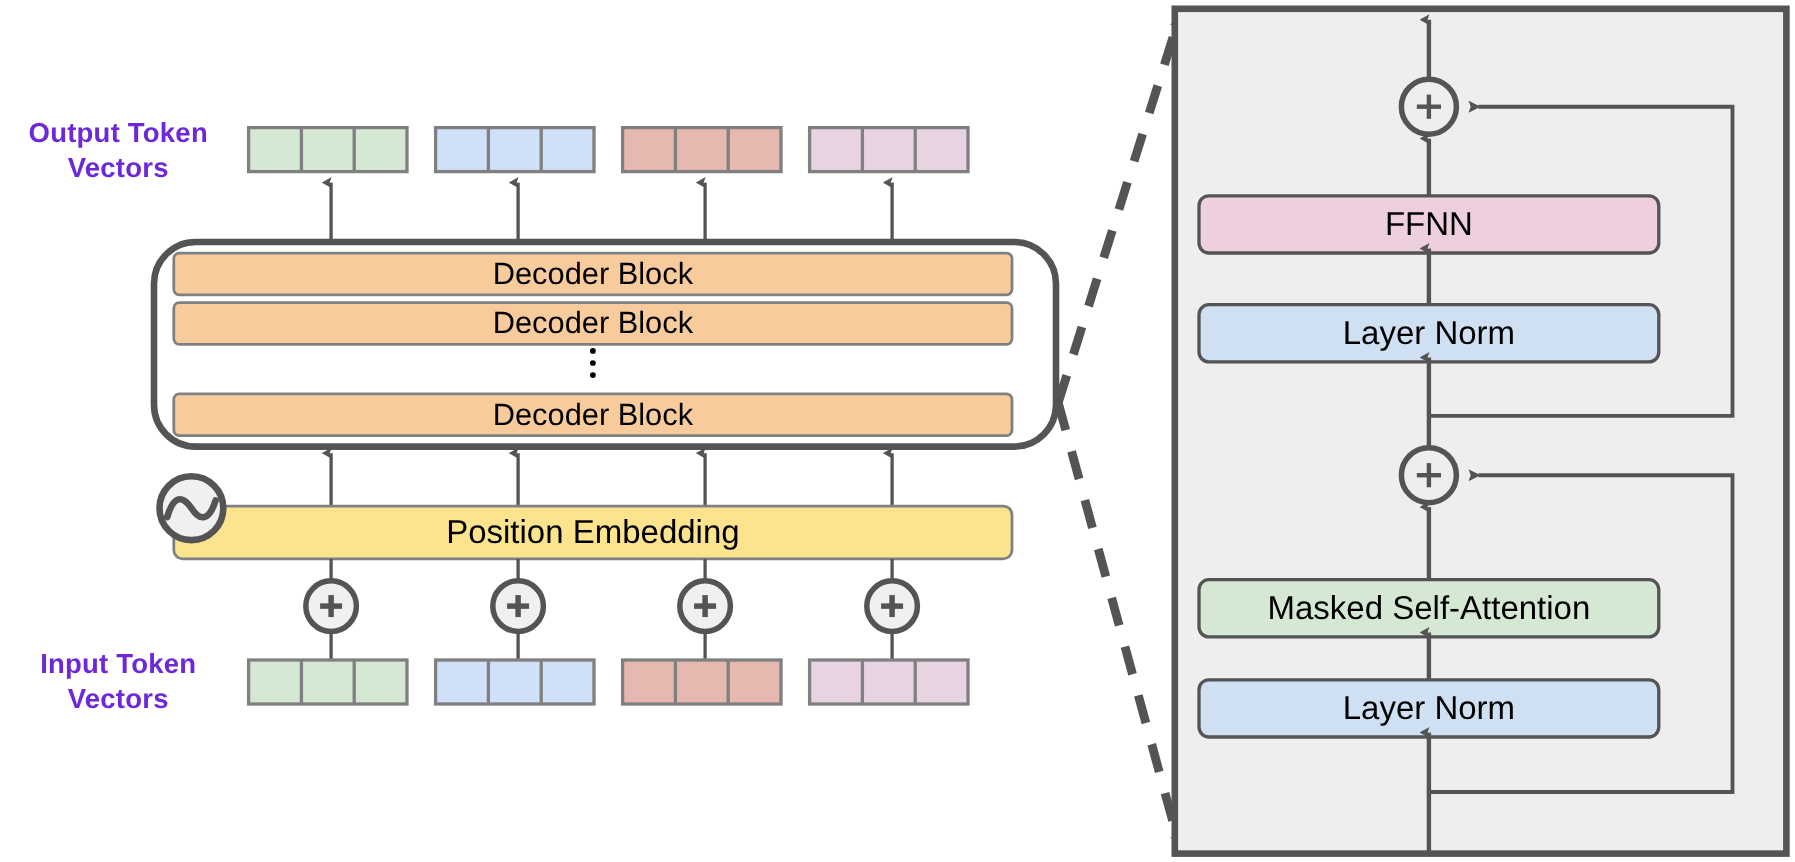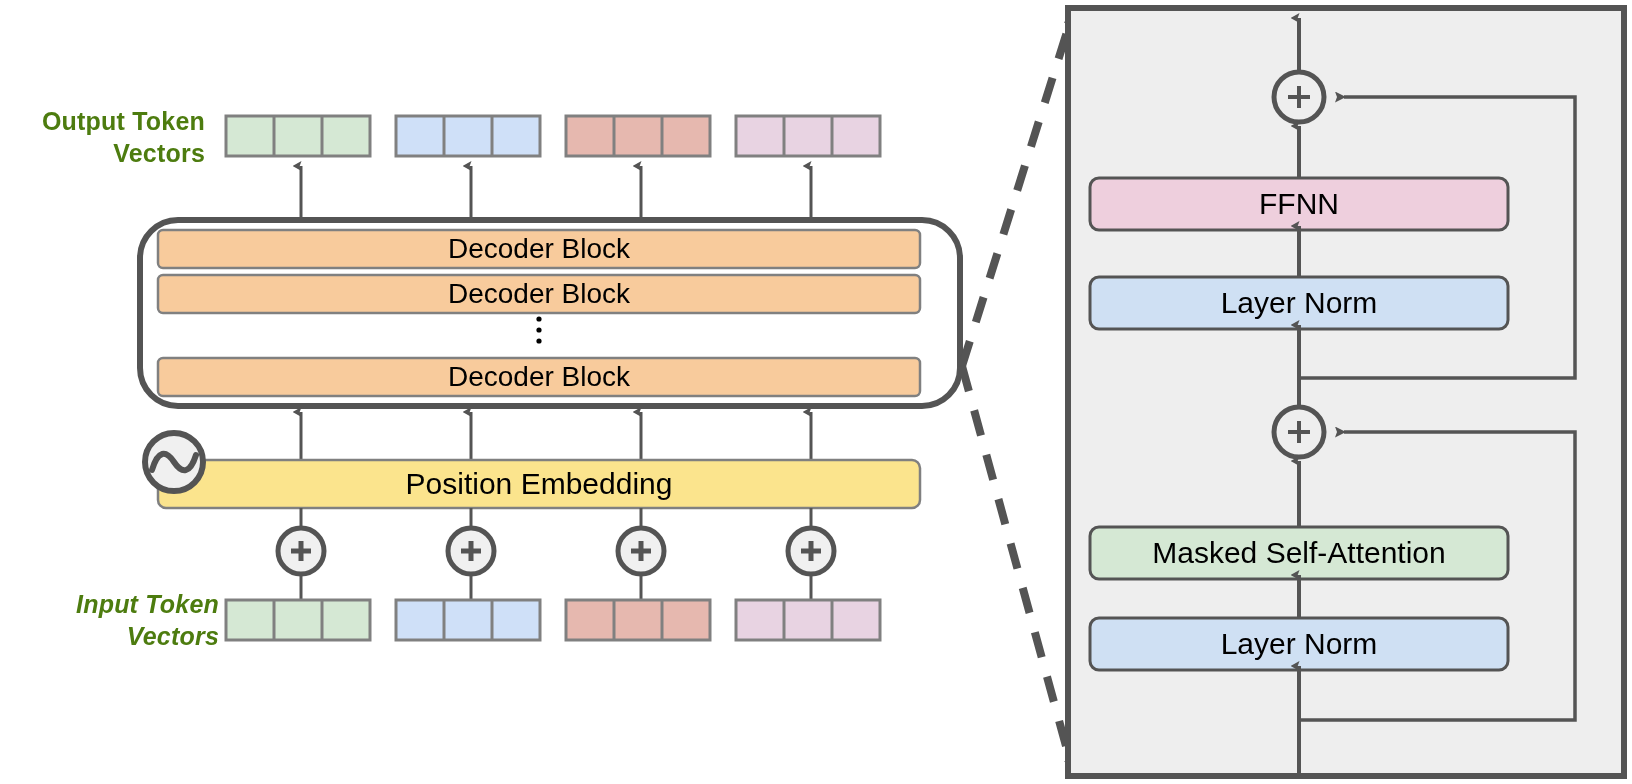--- a/index.html
+++ b/index.html
@@ -21,43 +21,43 @@
     position: absolute;
     left: 0;
     top: 0;
     width: 1632px;
     height: 784px;
   }
   .side-label {
     position: absolute;
     font-weight: bold;
     font-size: 25px;
-    color: #4d7c0f;
-    text-align: right;
+    color: #6d28d9;
+    text-align: center;
     line-height: 1.28;
     letter-spacing: 0.2px;
   }
   .box-text {
     font-family: "Liberation Sans", sans-serif;
     fill: #000000;
   }
   .txt-28 { font-size: 28px; }
   .txt-30 { font-size: 30px; }
 </style>
 </head>
 <body>
 
 <div id="canvas">
 
   <div class="side-label" style="left:10px; top:105px; width:195px;">
     <div>Output Token</div>
     <div>Vectors</div>
   </div>
 
-  <div class="side-label" style="left:24px; top:588px; width:195px;font-style:italic;">
+  <div class="side-label" style="left:10px; top:588px; width:195px;">
     <div>Input Token</div>
     <div>Vectors</div>
   </div>
 
   <svg class="layer" viewBox="0 0 1632 784">
     <defs>
       <marker id="arrowUp" markerWidth="10" markerHeight="10" refX="5" refY="8.5" orient="auto" markerUnits="userSpaceOnUse">
         <path d="M5,0 L10,9 L5,7.2 L0,9 Z" fill="#545454"></path>
       </marker>
       <marker id="arrowLeftHead" markerWidth="12" markerHeight="11" refX="2" refY="5.5" orient="auto" markerUnits="userSpaceOnUse">

